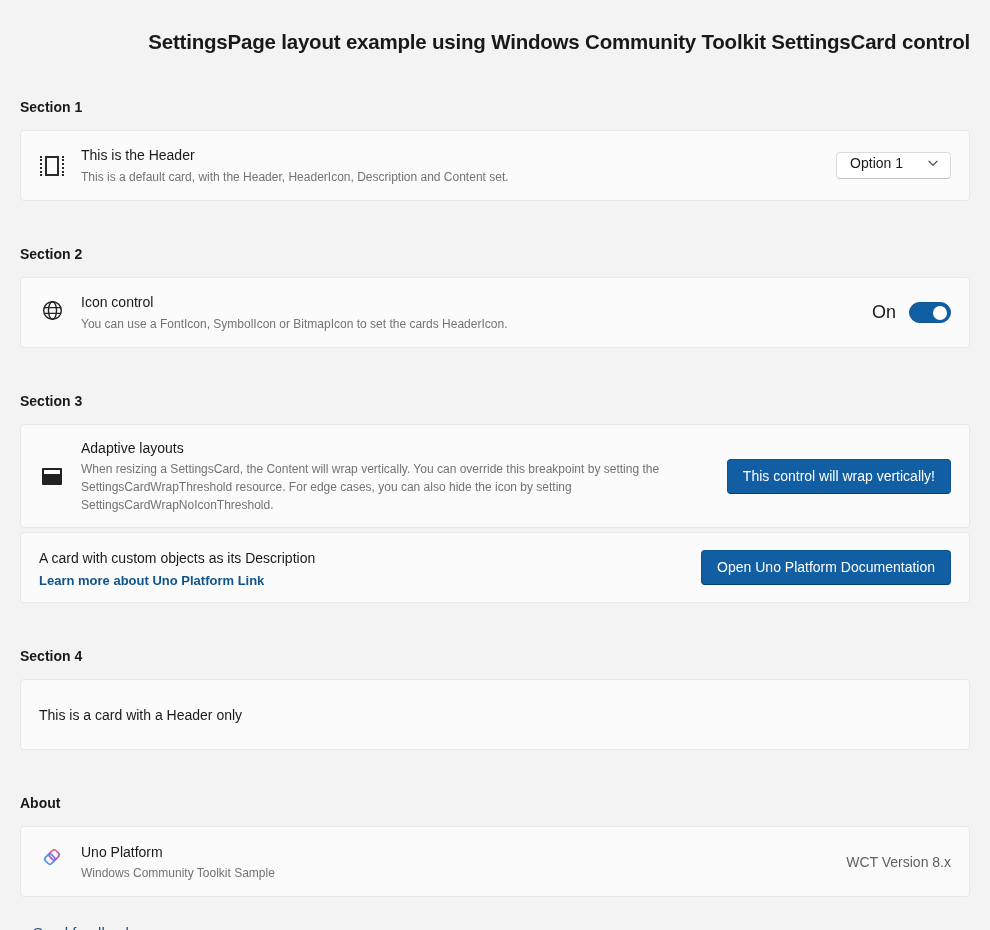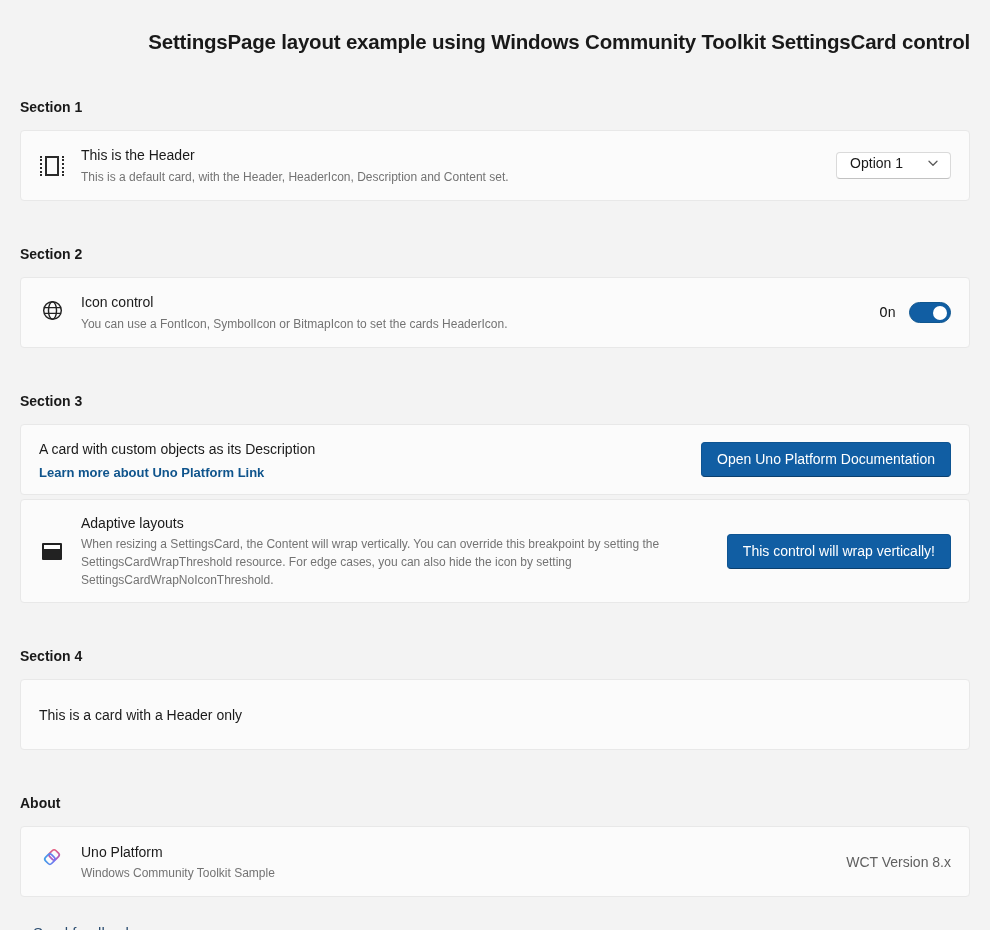--- a/index.html
+++ b/index.html
@@ -26,21 +26,21 @@
 
   
   .combobox{
     display:flex;align-items:center;gap:24px;background:#ffffff;
     border:1px solid #dadada;border-bottom-color:#c2c2c2;border-radius:4px;
     padding:2px 11px 7px 13px;font-size:14px;color:#191919;cursor:default;
   }
   .chev{display:inline-flex;}
 
   
-  .toggle-label{font-size:14px;color:#191919;margin-right:13px;font-family:Liberation Mono, monospace;}
+  .toggle-label{font-size:18px;color:#191919;margin-right:13px;}
   .toggle{width:42px;height:21px;border-radius:11px;background:#115ea3;position:relative;border:1px solid #0f568f;box-sizing:border-box;}
   .toggle-knob{position:absolute;right:3px;top:2.5px;width:14px;height:14px;border-radius:50%;background:#ffffff;}
 
   
   .btn-primary{
     background:#115ea3;color:#ffffff;font-size:14px;line-height:1;
     padding:9px 15px 10px;border-radius:4px;border:1px solid #0e5492;
     border-bottom-color:#0a3f6e;font-family:inherit;cursor:default;white-space:nowrap;
   }
 
@@ -123,40 +123,40 @@
           </span>
         </div>
       </div>
     </div>
   </div>
 
   <div class="section">
     <h2 class="section-heading">Section 3</h2>
     <div class="cards">
       <div class="card">
-        <div class="card-text">
-          <div class="card-header">A card with custom objects as its Description</div>
-          <div class="card-link">Learn more about Uno Platform Link</div>
-        </div>
-        <div class="card-control">
-          <button class="btn-primary">Open Uno Platform Documentation</button>
-        </div>
-      </div>
-      <div class="card">
         <div class="icon-slot">
           <span class="display-icon">
               <span class="di-fill"></span>
             </span>
         </div>
         <div class="card-text">
           <div class="card-header">Adaptive layouts</div>
           <div class="card-desc">When resizing a SettingsCard, the Content will wrap vertically. You can override this breakpoint by setting the SettingsCardWrapThreshold resource. For edge cases, you can also hide the icon by setting SettingsCardWrapNoIconThreshold.</div>
         </div>
         <div class="card-control">
           <button class="btn-primary">This control will wrap vertically!</button>
+        </div>
+      </div>
+      <div class="card">
+        <div class="card-text">
+          <div class="card-header">A card with custom objects as its Description</div>
+          <div class="card-link">Learn more about Uno Platform Link</div>
+        </div>
+        <div class="card-control">
+          <button class="btn-primary">Open Uno Platform Documentation</button>
         </div>
       </div>
     </div>
   </div>
 
   <div class="section">
     <h2 class="section-heading">Section 4</h2>
     <div class="cards">
       <div class="card">
         <div class="card-text">

